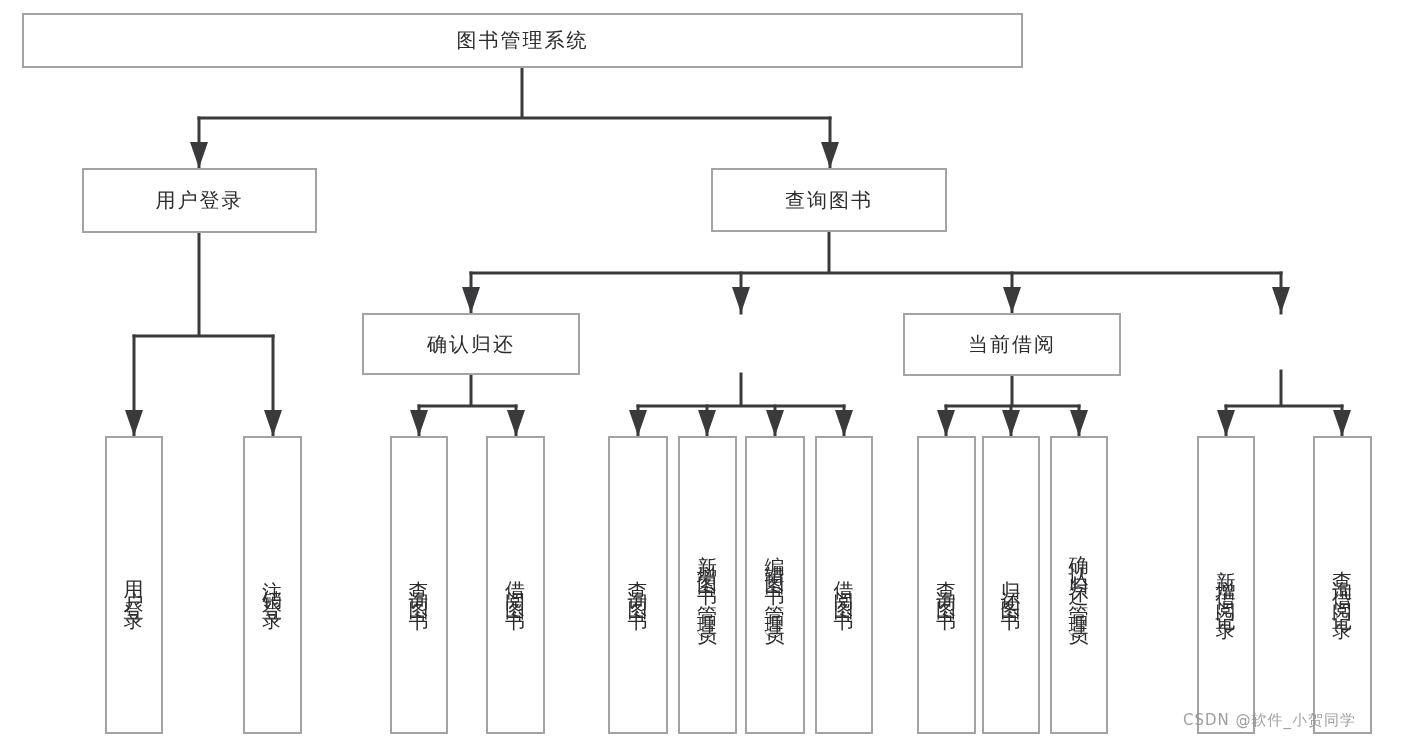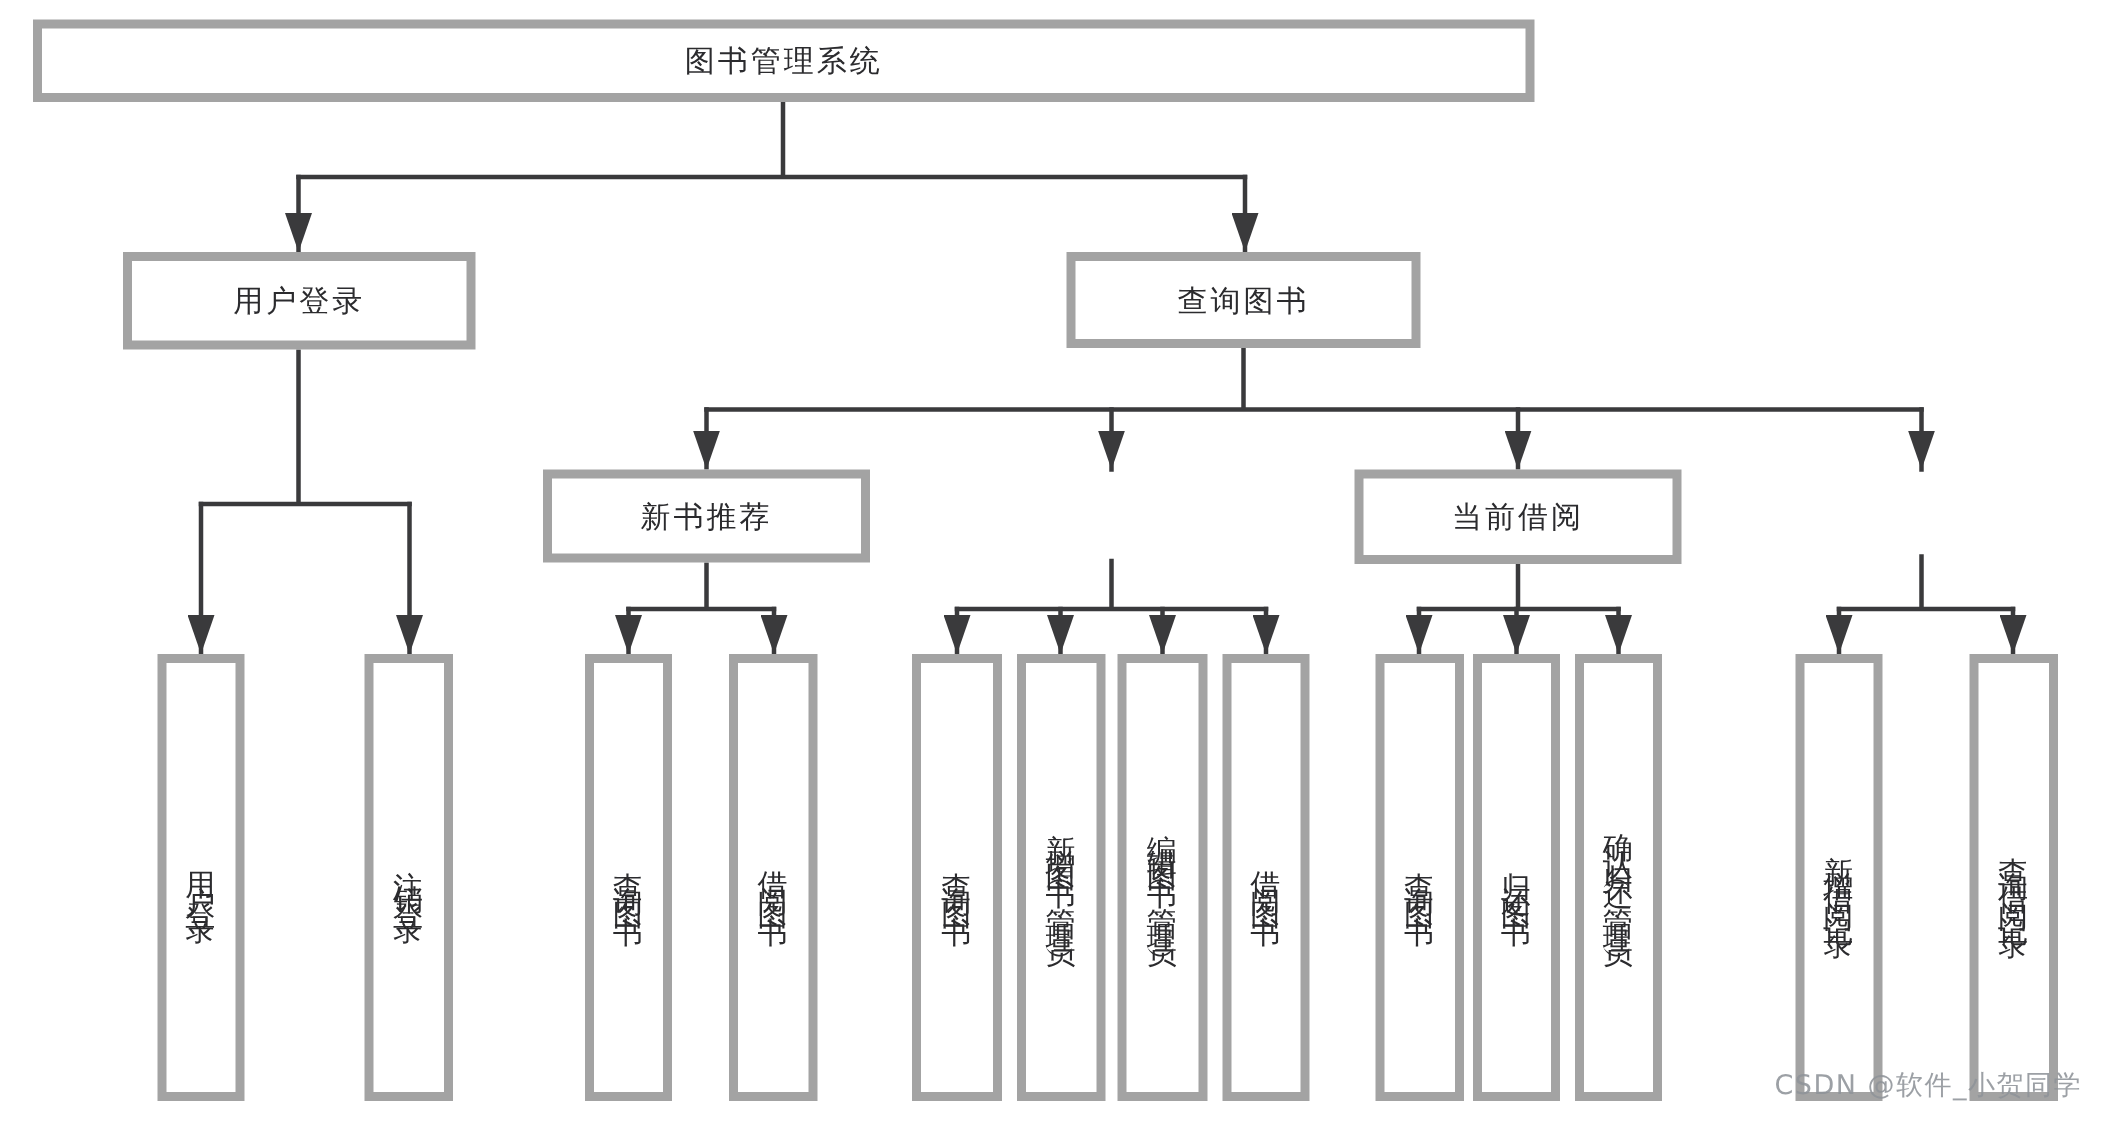--- a/index.html
+++ b/index.html
@@ -5,32 +5,32 @@
   * { margin:0; padding:0; box-sizing:border-box; }
   html,body { background:#ffffff; }
   body { font-family:"DejaVu Sans","Liberation Sans",sans-serif; }
   .stage {
     position:relative; width:1405px; height:747px;
     background:#ffffff; overflow:hidden;
   }
   .wires { position:absolute; left:0; top:0; z-index:0; }
   .ln { stroke:#3a3a3c; stroke-width:3; fill:none; stroke-linecap:square; }
   .node {
-    position:absolute; background:#ffffff; border:6px solid #a3a3a3;
+    position:absolute; background:#ffffff; border:2px solid #a3a3a3;
     display:flex; align-items:center; justify-content:center;
     z-index:1; color:#2b2b2e;
   }
   .node.h .lbl { font-size:20px; letter-spacing:2px; white-space:nowrap; }
   .node.v .lbl {
     display:block; writing-mode:vertical-lr; line-height:1;
     font-size:20px; letter-spacing:10px; white-space:nowrap;
   }
   .watermark {
     position:absolute; left:1183px; top:711px; z-index:2;
-    font-size:18px; letter-spacing:1px; color:rgba(142,147,153,0.88);
+    font-size:15px; letter-spacing:1px; color:rgba(142,147,153,0.88);
     white-space:nowrap;
   }
 </style>
 </head>
 <body>
 
 <div class="stage">
 
   <svg class="wires" width="1405" height="747" viewBox="0 0 1405 747">
     <defs>
@@ -78,21 +78,21 @@
   </div>
 
   <div class="node h" style="left:82px; top:168px; width:235px; height:65px">
     <span class="lbl">用户登录</span>
   </div>
   <div class="node h" style="left:711px; top:168px; width:236px; height:64px">
     <span class="lbl">查询图书</span>
   </div>
 
   <div class="node h" style="left:362px; top:313px; width:218px; height:62px">
-    <span class="lbl">新书推荐</span>
+    <span class="lbl">确认归还</span>
   </div>
   <div class="node h" style="left:903px; top:313px; width:218px; height:63px">
     <span class="lbl">当前借阅</span>
   </div>
 
   <div class="node v" style="left:105px; top:436px; width:58px; height:298px">
     <span class="lbl">用户登录</span>
   </div>
   <div class="node v" style="left:243px; top:436px; width:59px; height:298px">
     <span class="lbl">注销登录</span>

